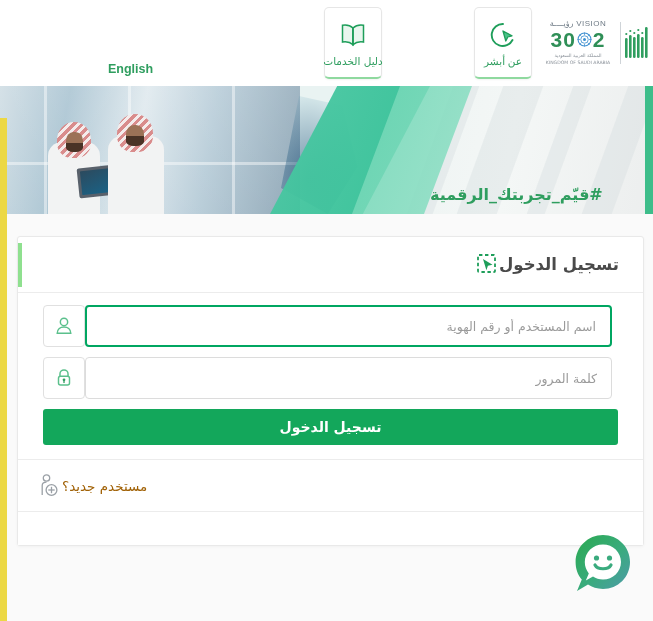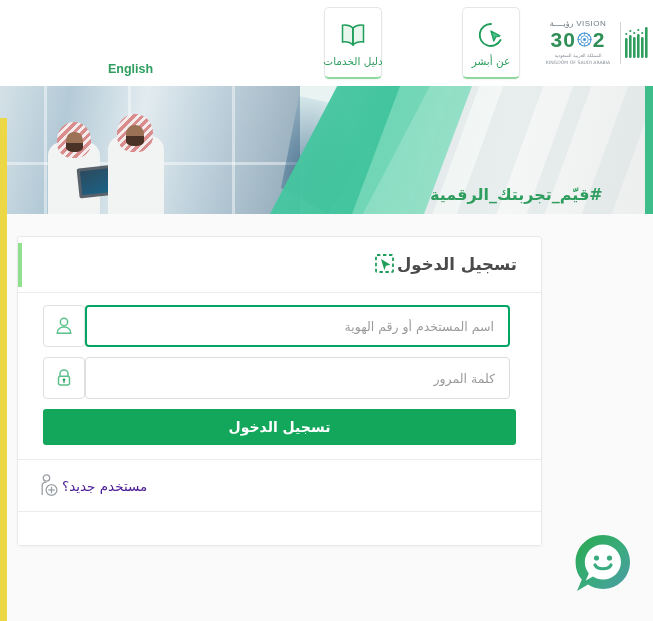--- a/index.html
+++ b/index.html
@@ -27,21 +27,21 @@
     cursor: pointer;
   }
   .nav-btn .ico { height: 34px; display: flex; align-items: center; justify-content: center; }
   .nav-btn .lbl {
     font-size: 10.5px; color: #2f9e5f; margin-top: 3px; white-space: nowrap;
   }
   #btn-search { left: 22px; width: 60px; }
   #btn-search .lbl { color: #555; }
   #btn-dalil { left: 324px; }
   #btn-sharing { left: 395px; }
-  #btn-about { left: 462px; }
+  #btn-about { left: 474px; font-family: Liberation Serif, serif; }
 
   .lang-link {
     position: absolute; top: 62px; left: 108px;
     font-family: "Liberation Sans", sans-serif;
     font-size: 12.5px; font-weight: bold; color: #2f9e5f; cursor: pointer;
   }
 
   .vision-logo {
     position: absolute; top: 20px; left: 540px; width: 76px; height: 46px;
     display: flex; flex-direction: column; align-items: center; justify-content: space-between;
@@ -130,21 +130,21 @@
   }
 
   
   .yellow-strip {
     position: absolute; top: 118px; left: 0; width: 7px; height: 503px;
     background: #ecd844; z-index: 5;
   }
 
   
   .login-card {
-    position: absolute; top: 236px; left: 17px; width: 525px;
+    position: absolute; top: 236px; left: 17px; width: 627px;
     background: #ffffff; border: 1px solid #e9e9e9; border-radius: 3px;
     box-shadow: 0 1px 3px rgba(0,0,0,.04);
   }
   .card-head {
     position: relative; height: 56px; border-bottom: 1px solid #ececec;
     display: flex; align-items: center; justify-content: flex-start;
     padding: 0 18px;
   }
   .card-head .accent {
     position: absolute; top: 6px; left: 0; width: 4px; height: 44px;
@@ -177,21 +177,21 @@
     background: #13a75b; color: #ffffff; border: none; border-radius: 3px;
     font-size: 14px; font-weight: bold; cursor: pointer;
     font-family: "DejaVu Sans", "Liberation Sans", sans-serif;
   }
   .card-link-row {
     height: 52px; border-top: 1px solid #ececec;
     display: flex; flex-direction: row-reverse; align-items: center;
     padding: 0 18px; cursor: pointer;
   }
   .card-link-row .link-icon { width: 26px; height: 28px; display: flex; align-items: center; justify-content: center; }
-  .card-link-row .link-text { font-size: 13.5px; color: #4c1d95; margin-right: 10px; }
+  .card-link-row .link-text { font-size: 13.5px; color: #a16207; margin-right: 10px; }
   .card-foot { height: 34px; border-top: 1px solid #ececec; background: #ffffff; }
 
   
   .chat-widget {
     position: absolute; top: 532px; left: 571px; width: 64px; height: 64px;
     cursor: pointer; z-index: 20;
   }
 </style>
 </head>
 <body>

